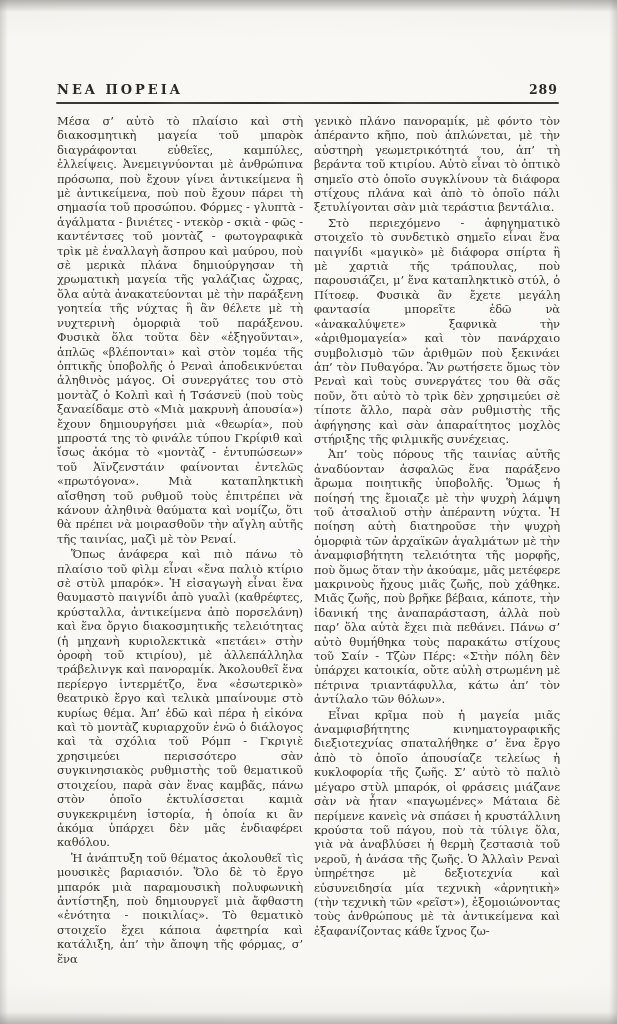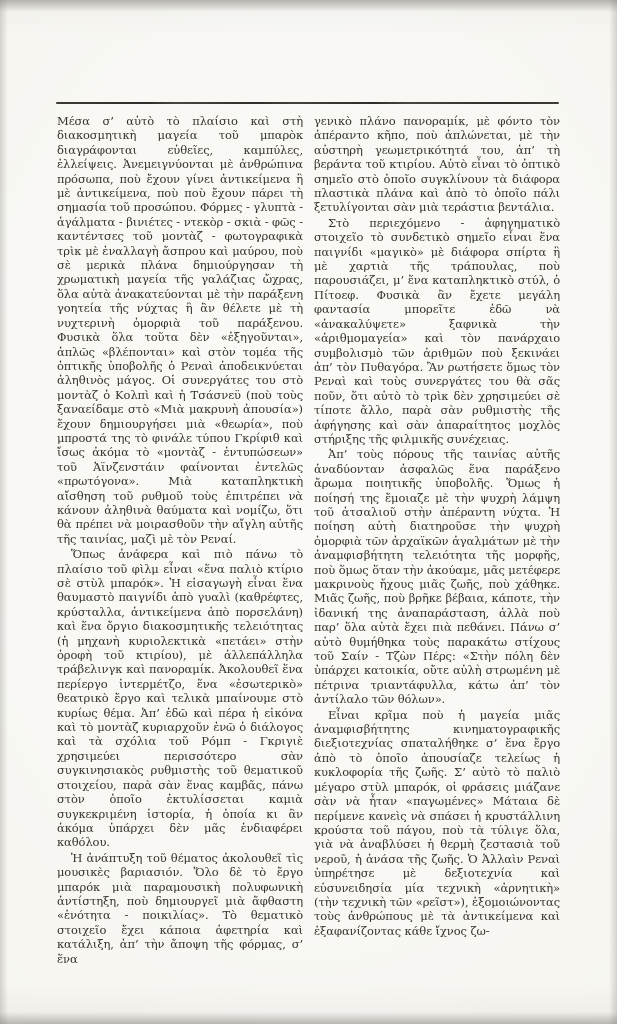--- a/index.html
+++ b/index.html
@@ -78,28 +78,32 @@
 </style>
 </head>
 <body>
 
 <div class="page">
   <div class="edge-top"></div>
   <div class="edge-bottom"></div>
   <div class="edge-left"></div>
   <div class="edge-right"></div>
 
+  <div class="running-header">
+    <span class="journal-title">ΝΕΑ ΠΟΡΕΙΑ</span>
+    <span class="page-number">289</span>
+  </div>
   <div class="header-rule"></div>
 
   <div class="columns">
     <div class="column">
       <p>Μέσα σ’ αὐτὸ τὸ πλαίσιο καὶ στὴ διακοσμητικὴ μαγεία τοῦ μπαρὸκ διαγράφονται εὐθεῖες, καμπύλες, ἐλλείψεις. Ἀνεμειγνύονται μὲ ἀνθρώπινα πρόσωπα, ποὺ ἔχουν γίνει ἀντικείμενα ἢ μὲ ἀντικείμενα, ποὺ ποὺ ἔχουν πάρει τὴ σημασία τοῦ προσώπου. Φόρμες - γλυπτὰ - ἀγάλματα - βινιέτες - ντεκὸρ - σκιὰ - φῶς - καντέντσες τοῦ μοντὰζ - φωτογραφικὰ τρὶκ μὲ ἐναλλαγὴ ἄσπρου καὶ μαύρου, ποὺ σὲ μερικὰ πλάνα δημιούργησαν τὴ χρωματικὴ μαγεία τῆς γαλάζιας ὤχρας, ὅλα αὐτὰ ἀνακατεύονται μὲ τὴν παράξενη γοητεία τῆς νύχτας ἢ ἂν θέλετε μὲ τὴ νυχτερινὴ ὀμορφιὰ τοῦ παράξενου. Φυσικὰ ὅλα τοῦτα δὲν «ἐξηγοῦνται», ἁπλῶς «βλέπονται» καὶ στὸν τομέα τῆς ὀπτικῆς ὑποβολῆς ὁ Ρεναὶ ἀποδεικνύεται ἀληθινὸς μάγος. Οἱ συνεργάτες του στὸ μοντὰζ ὁ Κολπὶ καὶ ἡ Τσάσνεϋ (ποὺ τοὺς ξαναείδαμε στὸ «Μιὰ μακρυνὴ ἀπουσία») ἔχουν δημιουργήσει μιὰ «θεωρία», ποὺ μπροστά της τὸ φινάλε τύπου Γκρίφιθ καὶ ἴσως ἀκόμα τὸ «μοντὰζ - ἐντυπώσεων» τοῦ Ἀϊνζενστάιν φαίνονται ἐντελῶς «πρωτόγονα». Μιὰ καταπληκτικὴ αἴσθηση τοῦ ρυθμοῦ τοὺς ἐπιτρέπει νὰ κάνουν ἀληθινὰ θαύματα καὶ νομίζω, ὅτι θὰ πρέπει νὰ μοιρασθοῦν τὴν αἴγλη αὐτῆς τῆς ταινίας, μαζὶ μὲ τὸν Ρεναί.</p>
       <p class="indent">Ὅπως ἀνάφερα καὶ πιὸ πάνω τὸ πλαίσιο τοῦ φὶλμ εἶναι «ἕνα παλιὸ κτίριο σὲ στὺλ μπαρόκ». Ἡ εἰσαγωγὴ εἶναι ἕνα θαυμαστὸ παιγνίδι ἀπὸ γυαλὶ (καθρέφτες, κρύσταλλα, ἀντικείμενα ἀπὸ πορσελάνη) καὶ ἕνα ὄργιο διακοσμητικῆς τελειότητας (ἡ μηχανὴ κυριολεκτικὰ «πετάει» στὴν ὀροφὴ τοῦ κτιρίου), μὲ ἀλλεπάλληλα τράβελινγκ καὶ πανοραμίκ. Ἀκολουθεῖ ἕνα περίεργο ἰντερμέτζο, ἕνα «ἐσωτερικὸ» θεατρικὸ ἔργο καὶ τελικὰ μπαίνουμε στὸ κυρίως θέμα. Ἀπ’ ἐδῶ καὶ πέρα ἡ εἰκόνα καὶ τὸ μοντὰζ κυριαρχοῦν ἐνῶ ὁ διάλογος καὶ τὰ σχόλια τοῦ Ρόμπ - Γκριγιὲ χρησιμεύει περισσότερο σὰν συγκινησιακὸς ρυθμιστὴς τοῦ θεματικοῦ στοιχείου, παρὰ σὰν ἕνας καμβᾶς, πάνω στὸν ὁποῖο ἐκτυλίσσεται καμιὰ συγκεκριμένη ἱστορία, ἡ ὁποία κι ἂν ἀκόμα ὑπάρχει δὲν μᾶς ἐνδιαφέρει καθόλου.</p>
       <p class="indent">Ἡ ἀνάπτυξη τοῦ θέματος ἀκολουθεῖ τὶς μουσικὲς βαριασιόν. Ὅλο δὲ τὸ ἔργο μπαρόκ μιὰ παραμουσικὴ πολυφωνικὴ ἀντίστηξη, ποὺ δημιουργεῖ μιὰ ἄφθαστη «ἑνότητα - ποικιλίας». Τὸ θεματικὸ στοιχεῖο ἔχει κάποια ἀφετηρία καὶ κατάλιξη, ἀπ’ τὴν ἄποψη τῆς φόρμας, σ’ ἕνα</p>
     </div>
     <div class="column">
-      <p>γενικὸ πλάνο πανοραμίκ, μὲ φόντο τὸν ἀπέραντο κῆπο, ποὺ ἁπλώνεται, μὲ τὴν αὐστηρὴ γεωμετρικότητά του, ἀπ’ τὴ βεράντα τοῦ κτιρίου. Αὐτὸ εἶναι τὸ ὀπτικὸ σημεῖο στὸ ὁποῖο συγκλίνουν τὰ διάφορα πλαστικὰ πλάνα καὶ ἀπὸ τὸ ὁποῖο πάλι ξετυλίγονται σὰν μιὰ τεράστια βεντάλια.</p>
+      <p>γενικὸ πλάνο πανοραμίκ, μὲ φόντο τὸν ἀπέραντο κῆπο, ποὺ ἁπλώνεται, μὲ τὴν αὐστηρὴ γεωμετρικότητά του, ἀπ’ τὴ βεράντα τοῦ κτιρίου. Αὐτὸ εἶναι τὸ ὀπτικὸ σημεῖο στὸ ὁποῖο συγκλίνουν τὰ διάφορα στίχους πλάνα καὶ ἀπὸ τὸ ὁποῖο πάλι ξετυλίγονται σὰν μιὰ τεράστια βεντάλια.</p>
       <p class="indent">Στὸ περιεχόμενο - ἀφηγηματικὸ στοιχεῖο τὸ συνδετικὸ σημεῖο εἶναι ἕνα παιγνίδι «μαγικὸ» μὲ διάφορα σπίρτα ἢ μὲ χαρτιὰ τῆς τράπουλας, ποὺ παρουσιάζει, μ’ ἕνα καταπληκτικὸ στύλ, ὁ Πίτοεφ. Φυσικὰ ἂν ἔχετε μεγάλη φαντασία μπορεῖτε ἐδῶ νὰ «ἀνακαλύψετε» ξαφνικὰ τὴν «ἀριθμομαγεία» καὶ τὸν πανάρχαιο συμβολισμὸ τῶν ἀριθμῶν ποὺ ξεκινάει ἀπ’ τὸν Πυθαγόρα. Ἂν ρωτήσετε ὅμως τὸν Ρεναὶ καὶ τοὺς συνεργάτες του θὰ σᾶς ποῦν, ὅτι αὐτὸ τὸ τρὶκ δὲν χρησιμεύει σὲ τίποτε ἄλλο, παρὰ σὰν ρυθμιστὴς τῆς ἀφήγησης καὶ σὰν ἀπαραίτητος μοχλὸς στήριξης τῆς φιλμικῆς συνέχειας.</p>
       <p class="indent">Ἀπ’ τοὺς πόρους τῆς ταινίας αὐτῆς ἀναδύονταν ἀσφαλῶς ἕνα παράξενο ἄρωμα ποιητικῆς ὑποβολῆς. Ὅμως ἡ ποίησή της ἔμοιαζε μὲ τὴν ψυχρὴ λάμψη τοῦ ἀτσαλιοῦ στὴν ἀπέραντη νύχτα. Ἡ ποίηση αὐτὴ διατηροῦσε τὴν ψυχρὴ ὀμορφιὰ τῶν ἀρχαϊκῶν ἀγαλμάτων μὲ τὴν ἀναμφισβήτητη τελειότητα τῆς μορφῆς, ποὺ ὅμως ὅταν τὴν ἀκούαμε, μᾶς μετέφερε μακρινοὺς ἤχους μιᾶς ζωῆς, ποὺ χάθηκε. Μιᾶς ζωῆς, ποὺ βρῆκε βέβαια, κάποτε, τὴν ἰδανική της ἀναπαράσταση, ἀλλὰ ποὺ παρ’ ὅλα αὐτὰ ἔχει πιὰ πεθάνει. Πάνω σ’ αὐτὸ θυμήθηκα τοὺς παρακάτω στίχους τοῦ Σαίν - Τζὼν Πέρς: «Στὴν πόλη δὲν ὑπάρχει κατοικία, οὔτε αὐλὴ στρωμένη μὲ πέτρινα τριαντάφυλλα, κάτω ἀπ’ τὸν ἀντίλαλο τῶν θόλων».</p>
       <p class="indent">Εἶναι κρῖμα ποὺ ἡ μαγεία μιᾶς ἀναμφισβήτητης κινηματογραφικῆς διεξιοτεχνίας σπαταλήθηκε σ’ ἕνα ἔργο ἀπὸ τὸ ὁποῖο ἀπουσίαζε τελείως ἡ κυκλοφορία τῆς ζωῆς. Σ’ αὐτὸ τὸ παλιὸ μέγαρο στὺλ μπαρόκ, οἱ φράσεις μιάζανε σὰν νὰ ἦταν «παγωμένες» Μάταια δὲ περίμενε κανεὶς νὰ σπάσει ἡ κρυστάλλινη κρούστα τοῦ πάγου, ποὺ τὰ τύλιγε ὅλα, γιὰ νὰ ἀναβλύσει ἡ θερμὴ ζεστασιὰ τοῦ νεροῦ, ἡ ἀνάσα τῆς ζωῆς. Ὁ Ἀλλαὶν Ρεναὶ ὑπηρέτησε μὲ δεξιοτεχνία καὶ εὐσυνειδησία μία τεχνικὴ «ἀρνητικὴ» (τὴν τεχνικὴ τῶν «ρεῖστ»), ἐξομοιώνοντας τοὺς ἀνθρώπους μὲ τὰ ἀντικείμενα καὶ ἐξαφανίζοντας κάθε ἴχνος ζω-</p>
     </div>
   </div>
 </div>
 
 </body></html>

